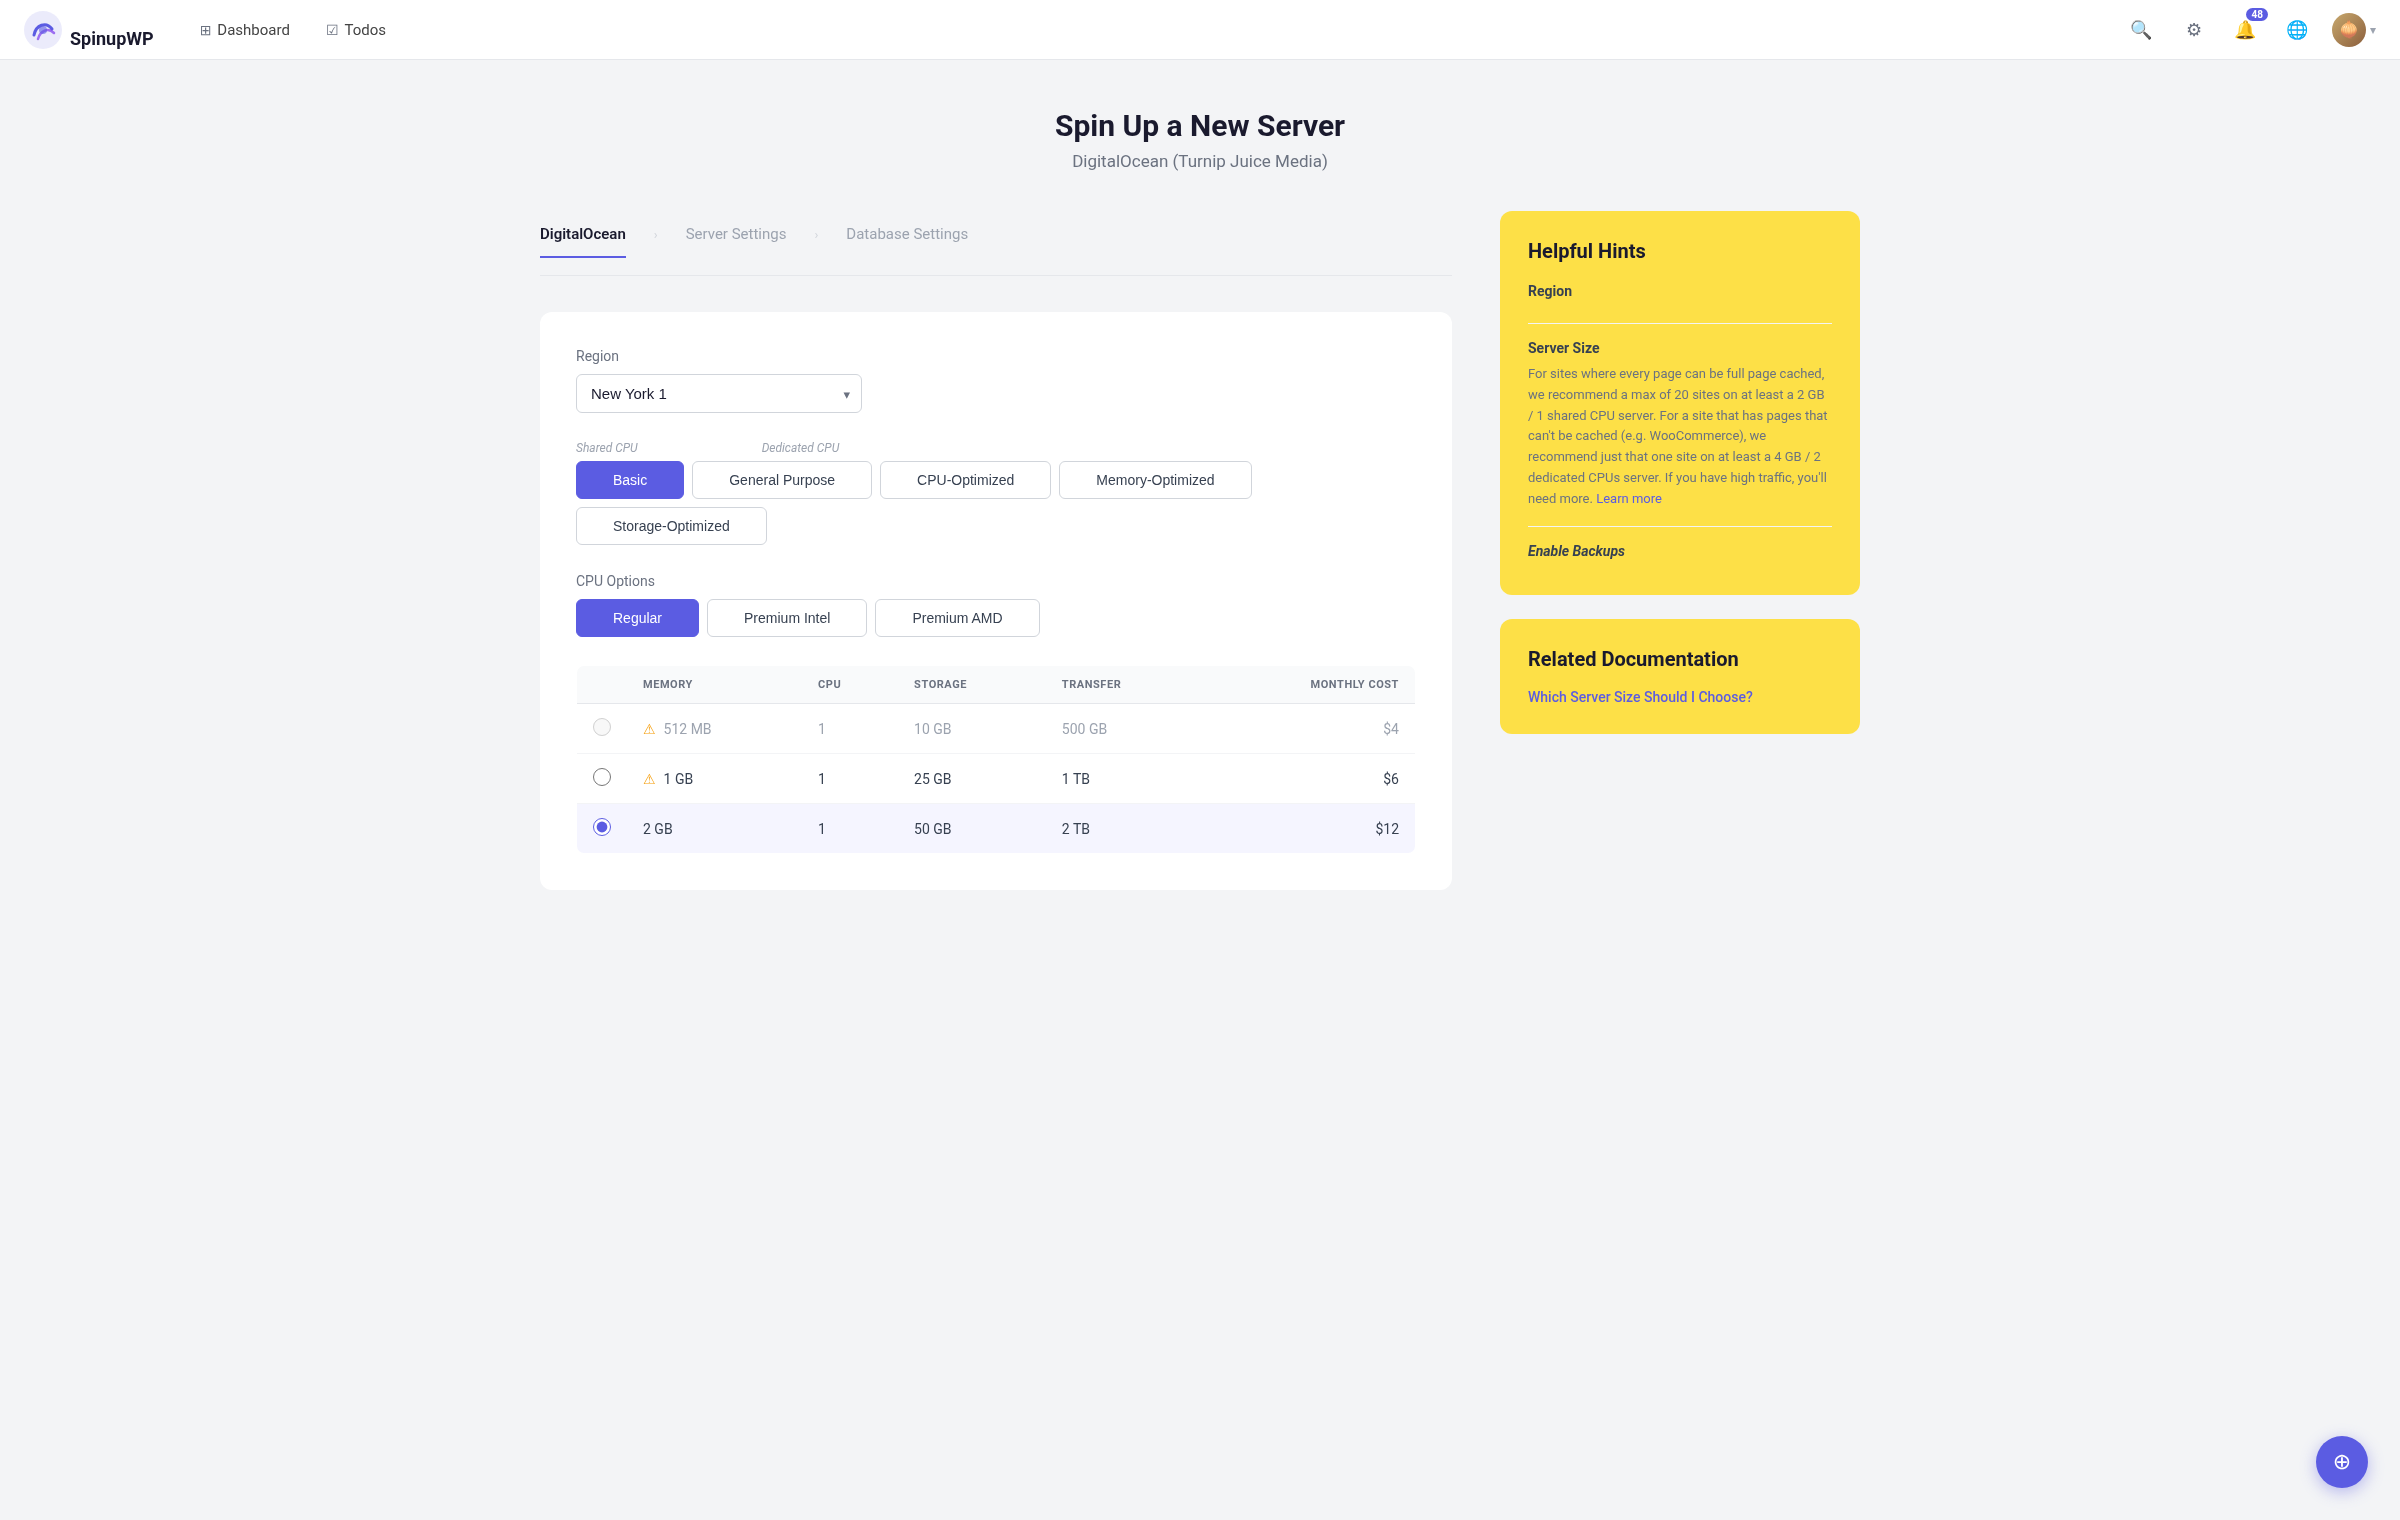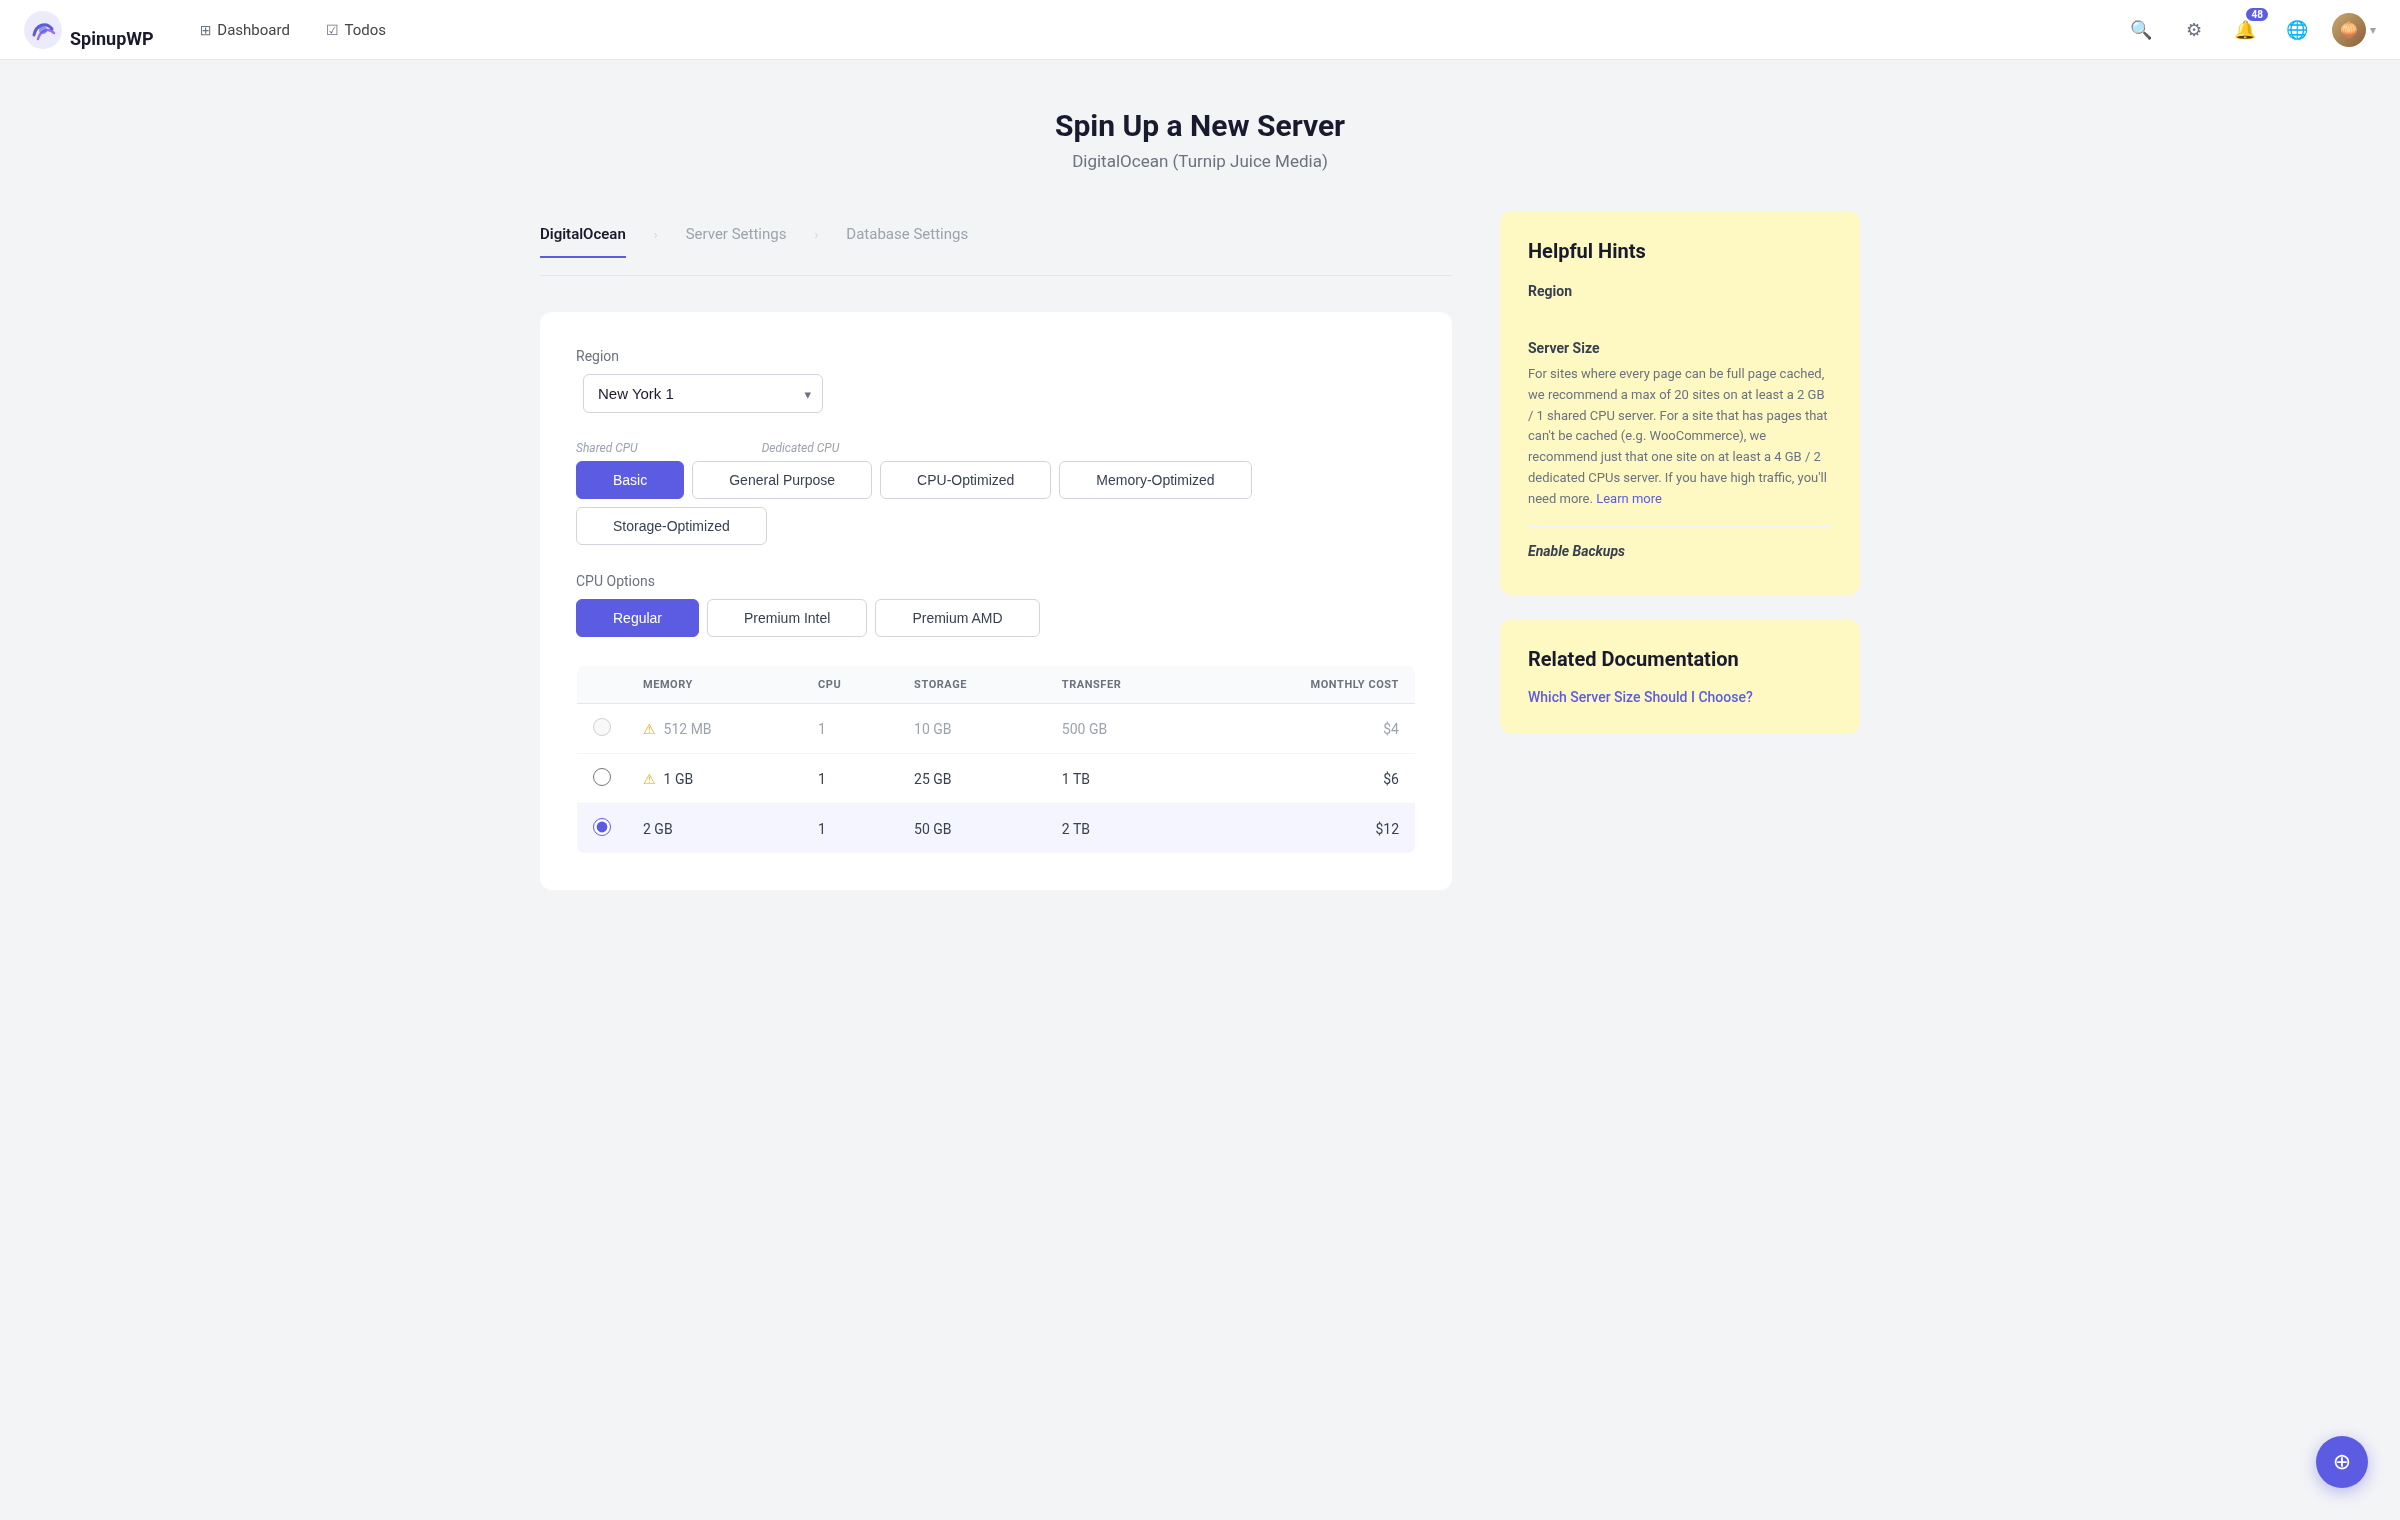--- a/index.html
+++ b/index.html
@@ -178,22 +178,21 @@
       font-size: 14px;
       color: #6b7280;
       margin-bottom: 10px;
       display: block;
     }
     .form-group { margin-bottom: 28px; }
 
     
     .select-wrapper {
       position: relative;
-      width: 240px;
-      margin-left: 7px;
+      width: 286px;
     }
     .select-wrapper select {
       width: 100%;
       padding: 10px 36px 10px 14px;
       border: 1px solid #d1d5db;
       border-radius: 6px;
       font-size: 15px;
       color: #1a1a2e;
       background: #fff;
       appearance: none;
@@ -286,21 +285,21 @@
     .radio-btn {
       width: 18px;
       height: 18px;
       accent-color: #5b5ce2;
       cursor: pointer;
     }
 
     
     .sidebar { }
     .sidebar-section {
-      background: #fef9c3;
+      background: #fde047;
       border-radius: 12px;
       padding: 28px;
       margin-bottom: 24px;
     }
     .sidebar-title {
       font-size: 20px;
       font-weight: 700;
       color: #1a1a2e;
       margin-bottom: 20px;
     }

